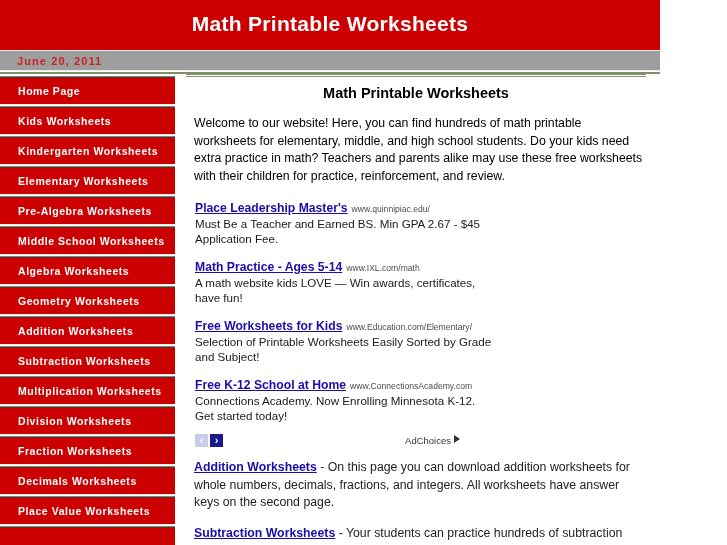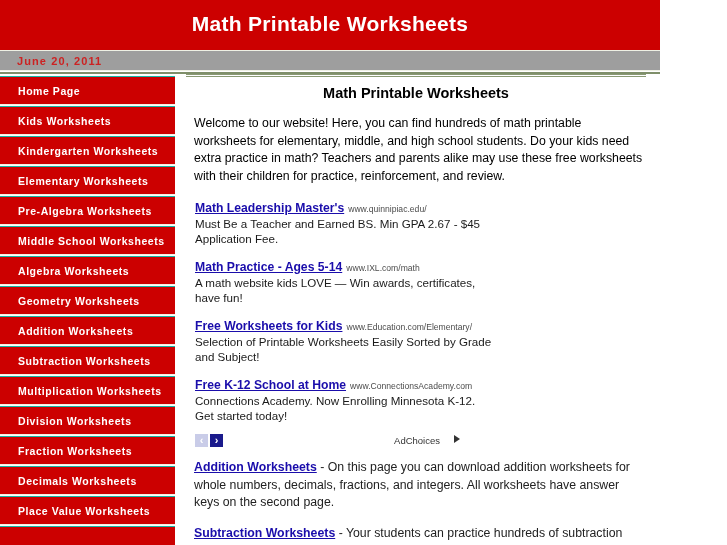--- a/index.html
+++ b/index.html
@@ -189,21 +189,21 @@
   }
   .arrow-next {
     background: #1a1a8c;
     color: #ffffff;
   }
   .adchoices {
     font-size: 9.5px;
     color: #333333;
     display: flex;
     align-items: flex-start;
-    gap: 14px;
+    gap: 3px;
     cursor: pointer;
   }
   .adchoices-tri {
     display: inline-block;
     width: 0;
     height: 0;
     border-top: 4px solid transparent;
     border-bottom: 4px solid transparent;
     border-left: 6px solid #333333;
   }
@@ -302,21 +302,21 @@
 
     <main class="content">
       <div class="content-rule"></div>
       <h1 class="content-title">Math Printable Worksheets</h1>
 
       <p class="intro">Welcome to our website! Here, you can find hundreds of math printable worksheets for elementary, middle, and high school students. Do your kids need extra practice in math? Teachers and parents alike may use these free worksheets with their children for practice, reinforcement, and review.</p>
 
       <div class="adblock" id="adblock">
         <div id="ad-units">
             <div class="ad-unit">
-              <div><span class="ad-title">Math Leadership Master's</span><span class="ad-url">www.quinnipiac.edu/</span></div>
+              <div><span class="ad-title">Place Leadership Master's</span><span class="ad-url">www.quinnipiac.edu/</span></div>
               <div class="ad-desc">Must Be a Teacher and Earned BS. Min GPA 2.67 - $45 Application Fee.</div>
             </div>
             <div class="ad-unit">
               <div><span class="ad-title">Math Practice - Ages 5-14</span><span class="ad-url">www.IXL.com/math</span></div>
               <div class="ad-desc">A math website kids LOVE — Win awards, certificates, have fun!</div>
             </div>
             <div class="ad-unit">
               <div><span class="ad-title">Free Worksheets for Kids</span><span class="ad-url">www.Education.com/Elementary/</span></div>
               <div class="ad-desc">Selection of Printable Worksheets Easily Sorted by Grade and Subject!</div>
             </div>

